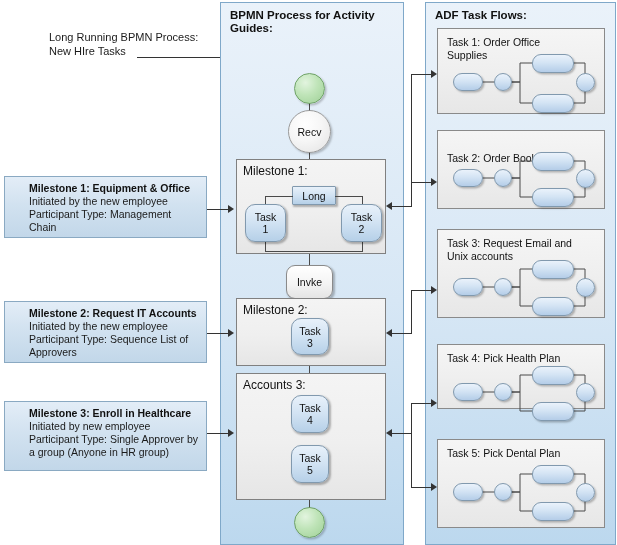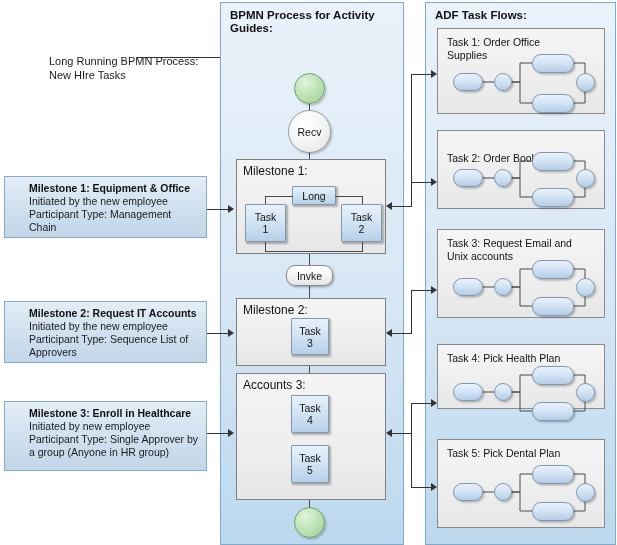--- a/index.html
+++ b/index.html
@@ -68,21 +68,21 @@
   .lane-label{
     font-size:12px;
     color:#111;
     line-height:12px;
   }
 
   .task-box{
     box-sizing:border-box;
     background:linear-gradient(180deg,#e8f1fa 0%,#d2e3f3 48%,#b6d0e8 100%);
     border:1px solid #8199ae;
-    border-radius:1px;
+    border-radius:10px;
     box-shadow:1.5px 1.5px 2px rgba(0,0,0,.28);
     display:flex;
     align-items:center;
     justify-content:center;
     flex-direction:column;
     font-size:10.5px;
     color:#111;
     line-height:12px;
     text-align:center;
   }
@@ -170,21 +170,21 @@
     border-right:4px solid transparent;
     border-top:6px solid #333;
   }
   svg{display:block;overflow:visible;}
 </style>
 </head>
 <body>
 
 <div id="canvas">
 
-  <div class="abs annot txt" style="left:49px;top:30px;margin-top:24px;">
+  <div class="abs annot txt" style="left:49px;top:30px;">
     <div>Long Running BPMN Process:</div>
     <div>New HIre Tasks</div>
   </div>
 
   <div class="abs line-h-dark" style="left:137px;top:57px;width:172px;"></div>
   <div class="abs line-v-dark" style="left:309px;top:57px;height:14px;"></div>
   <div class="abs arrow-down" style="left:305px;top:70px;"></div>
 
   <div class="abs column-panel" style="left:220px;top:2px;width:182px;height:541px;"></div>
   <div class="abs column-title" style="left:230px;top:9px;width:165px;">
@@ -218,21 +218,21 @@
 
   <div class="abs task-box" style="left:245px;top:204px;width:41px;height:38px;">
     <span>Task</span>
     <span>1</span>
   </div>
   <div class="abs task-box" style="left:341px;top:204px;width:41px;height:38px;">
     <span>Task</span>
     <span>2</span>
   </div>
 
-  <div class="abs invoke-box" style="left:286px;top:265px;width:47px;height:21px;">
+  <div class="abs invoke-box" style="left:286px;top:265px;width:47px;height:34px;">
     <span>Invke</span>
   </div>
 
   <div class="abs milestone-lane" style="left:236px;top:298px;width:150px;height:68px;"></div>
   <div class="abs lane-label" style="left:243px;top:304px;">Milestone 2:</div>
   <div class="abs task-box" style="left:291px;top:318px;width:38px;height:37px;">
     <span>Task</span>
     <span>3</span>
   </div>
 

